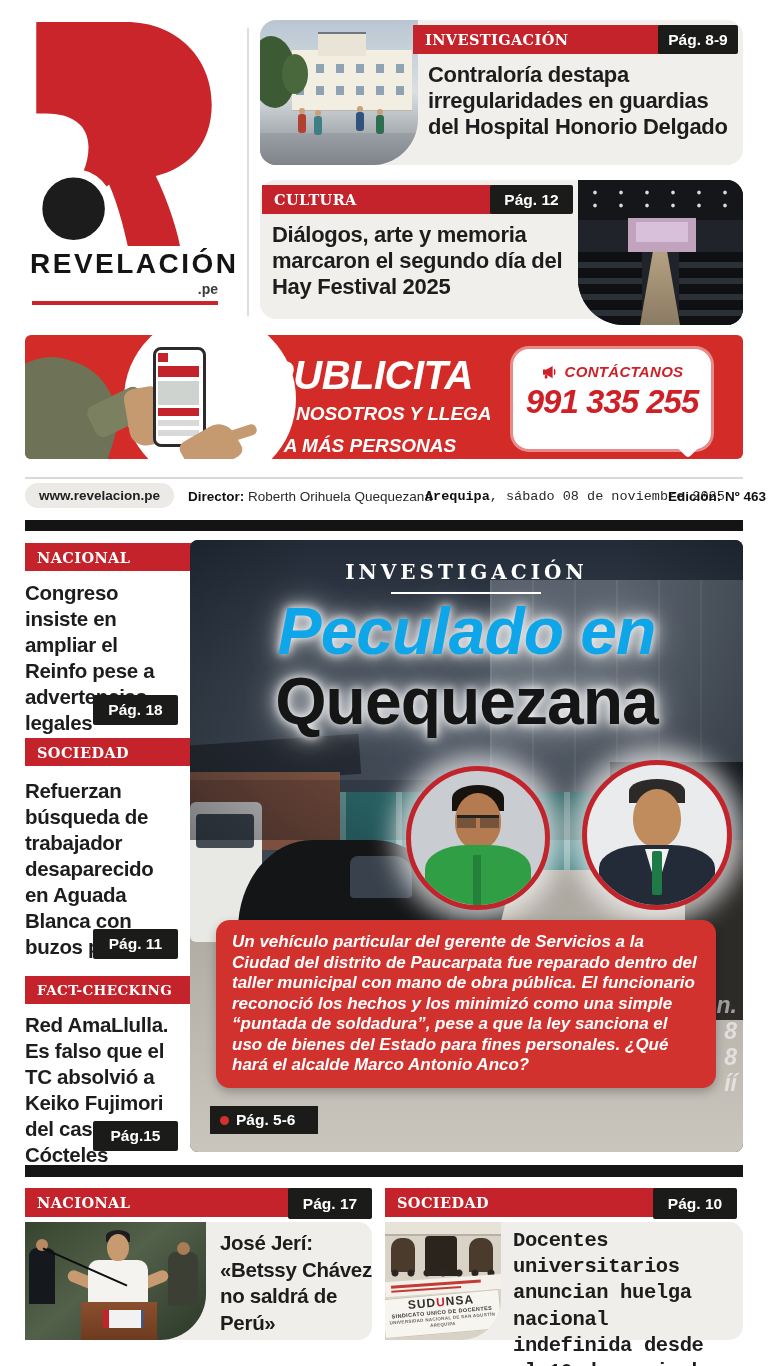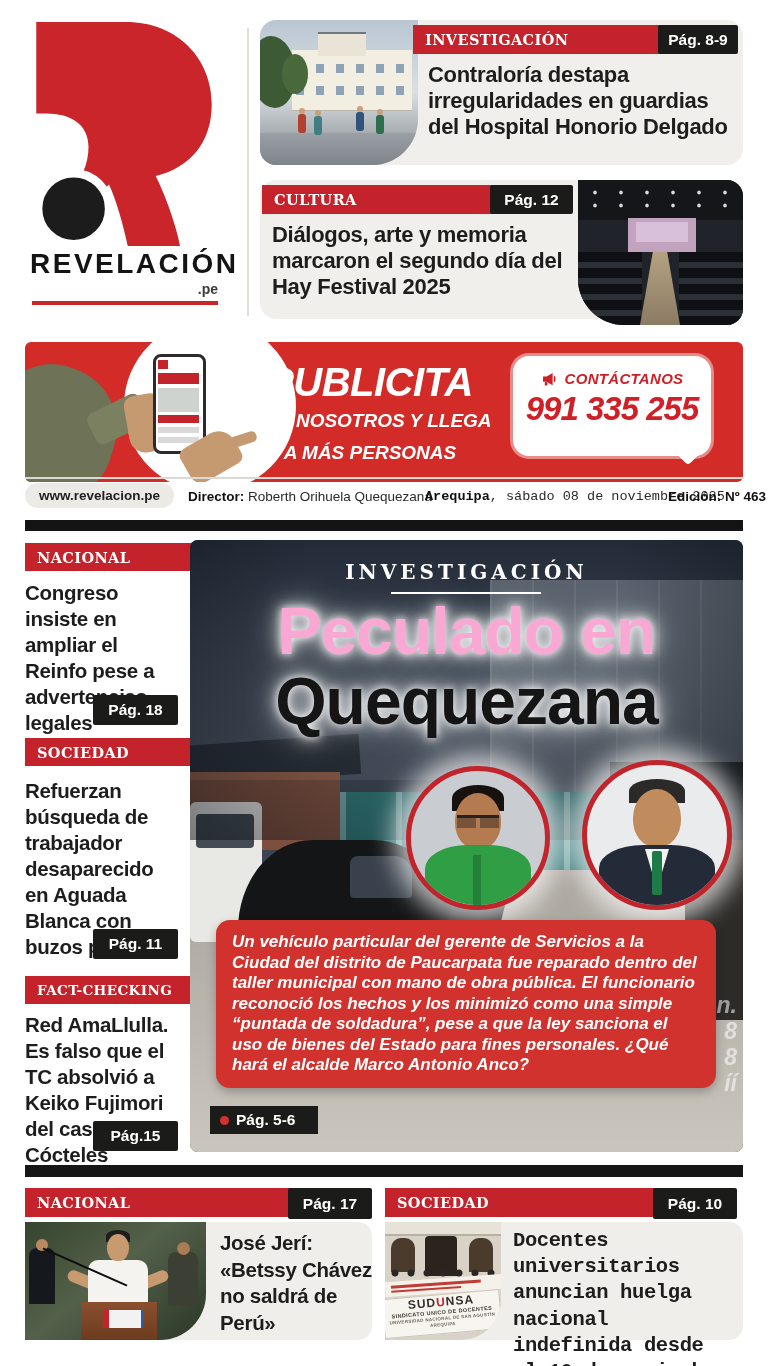--- a/index.html
+++ b/index.html
@@ -65,21 +65,21 @@
   .aud-stage{left:50px;top:38px;width:68px;height:34px;background:#c2a3bd;}
   .aud-screen{left:58px;top:42px;width:52px;height:20px;background:#d9c0da;}
   .aud-aisle{left:62px;top:72px;width:40px;height:73px;
       background:linear-gradient(#b5a182,#8a7b63);clip-path:polygon(32% 0,68% 0,100% 100%,0 100%);}
   .aud-seatL{left:0;top:72px;width:64px;height:73px;
       background:repeating-linear-gradient(180deg,#0e1013 0 10px,#2b2f36 10px 16px);}
   .aud-seatR{right:0;top:72px;width:64px;height:73px;
       background:repeating-linear-gradient(180deg,#0e1013 0 10px,#2b2f36 10px 16px);}
 
   
-  #ad{left:25px;top:335px;width:718px;height:140px;background:#d32c28;border-radius:6px;overflow:hidden;margin-top:7px;}
+  #ad{left:25px;top:335px;width:718px;height:124px;background:#d32c28;border-radius:6px;overflow:hidden;}
   #ad-circle{left:99px;top:-22px;width:172px;height:172px;border-radius:50%;background:#fff;}
   .arm-shoulder{left:-30px;top:24px;width:122px;height:124px;background:#6e7257;
       border-radius:46% 54% 40% 60%;transform:rotate(18deg);}
   .arm-cuff{left:64px;top:60px;width:58px;height:34px;background:#7b8060;border-radius:8px;
       transform:rotate(-26deg);}
   .hand-hold{left:102px;top:52px;width:40px;height:58px;background:#c69a70;
       border-radius:10px 14px 12px 16px;transform:rotate(-10deg);}
   #ad-phone{left:128px;top:12px;width:47px;height:94px;border:3px solid #2b2b2b;border-radius:8px;
       background:#fff;overflow:hidden;}
   .ph-r1{left:2px;top:3px;width:10px;height:9px;background:#c5232b;}
@@ -152,21 +152,21 @@
       box-shadow:inset 0 0 0 6px #1f2022;}
   .car-shadow{left:40px;top:432px;width:280px;height:22px;background:rgba(0,0,0,.32);
       border-radius:50%;filter:blur(2px);}
   #m-kicker{left:0;top:20px;width:553px;text-align:center;color:#fff;
       font-family:"DejaVu Serif",serif;font-weight:bold;font-size:20px;letter-spacing:4px;}
   #m-kickline{left:201px;top:52px;width:150px;height:2px;background:#fff;}
   .m-title{position:absolute;left:0;width:553px;text-align:center;font-weight:bold;
       font-size:66px;line-height:1;letter-spacing:-1px;
       text-shadow:0 0 8px rgba(255,255,255,.95),0 0 18px rgba(255,255,255,.85),
                   0 0 34px rgba(255,255,255,.65);}
-  #m-title1{top:58px;color:#f9a8d4;}
+  #m-title1{top:58px;color:#0ea5e9;font-style:italic;}
   #m-title2{top:128px;color:#151515;}
   .portrait{position:absolute;border-radius:50%;border:5px solid #c2242c;overflow:hidden;
       box-shadow:0 0 24px 12px rgba(255,255,255,.7);}
   #p1{left:216px;top:226px;width:134px;height:134px;background:#c9ccd0;}
   #p2{left:392px;top:220px;width:140px;height:140px;background:#e9ebed;}
   .face{position:absolute;border-radius:50% 50% 46% 46%;}
   #p1 .face{left:44px;top:22px;width:46px;height:56px;background:#b57b50;}
   #p1 .hair{left:41px;top:14px;width:52px;height:26px;background:#17120e;border-radius:50% 50% 0 0;}
   #p1 .glasses{left:46px;top:44px;width:42px;height:10px;border-top:3px solid #262220;
       background:linear-gradient(90deg,rgba(40,36,32,.45) 0 45%,transparent 45% 55%,rgba(40,36,32,.45) 55% 100%);}

